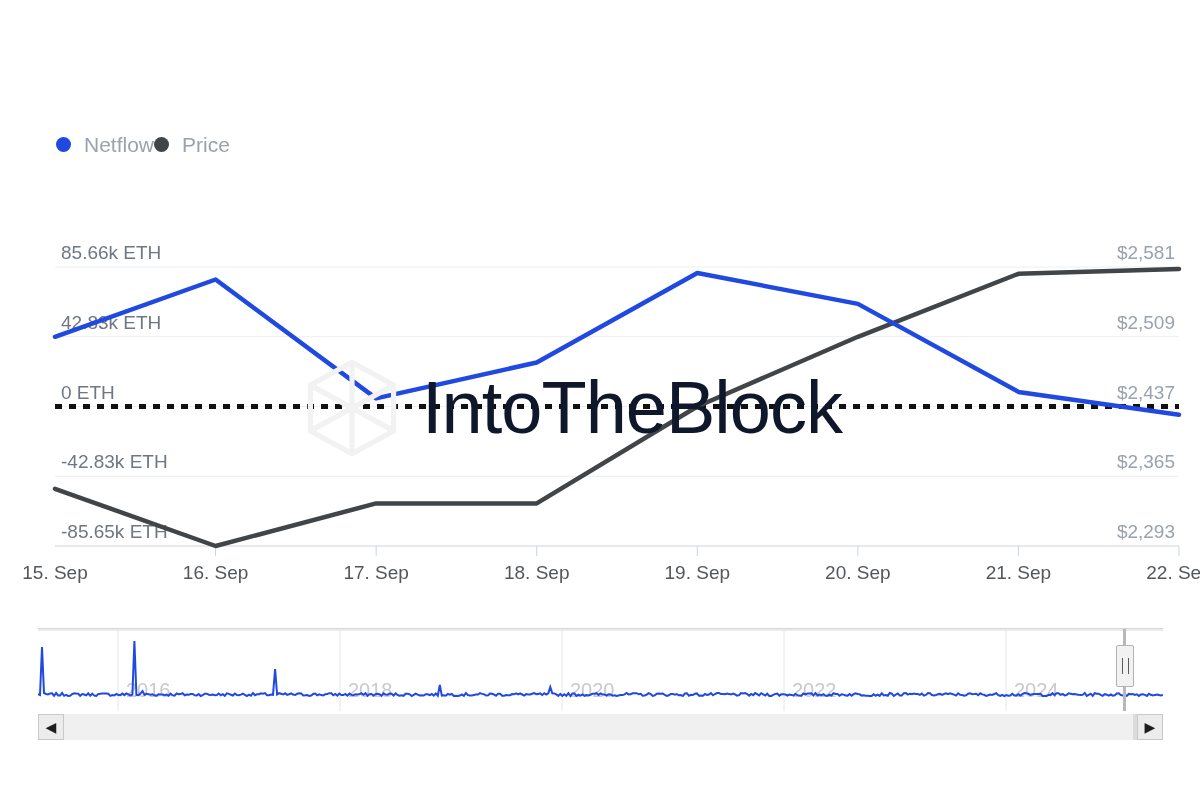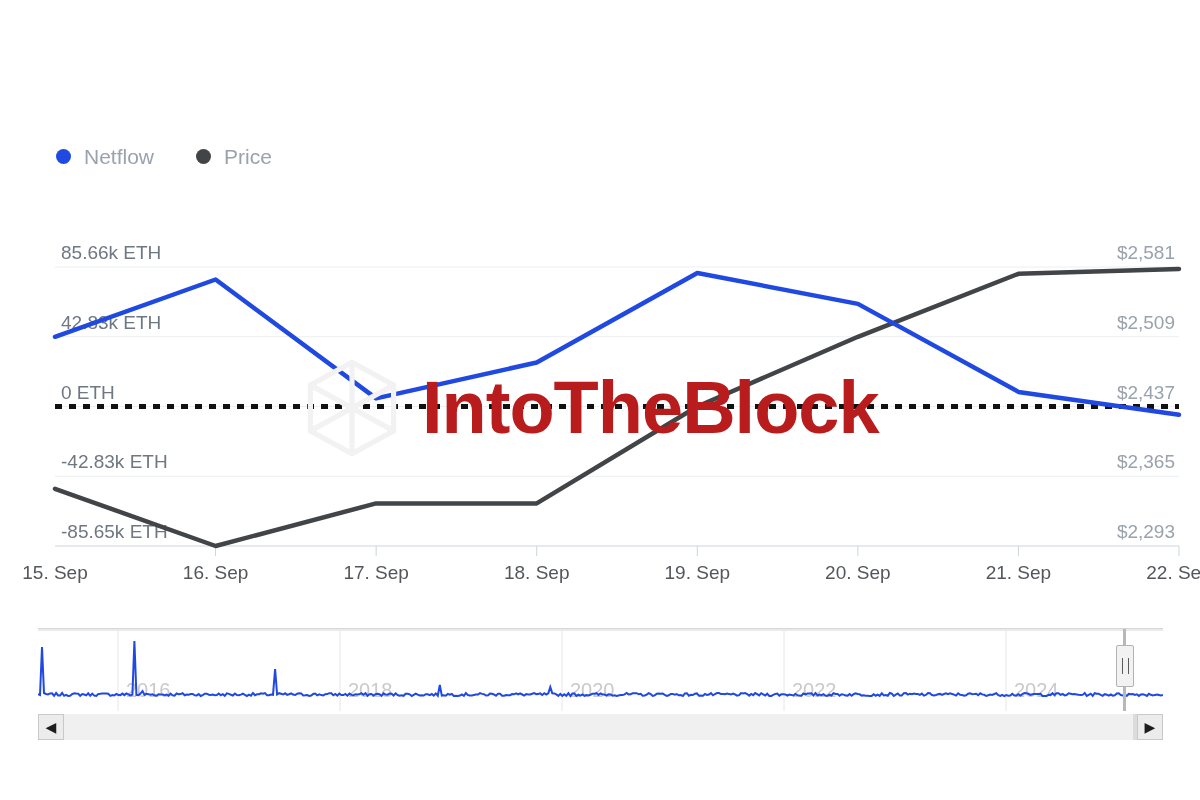--- a/index.html
+++ b/index.html
@@ -24,21 +24,21 @@
     font-family: "Liberation Sans", sans-serif;
     cursor: pointer; white-space: nowrap;
   }
   .range-btn.active {
     background: transparent; color: #1a1a1a; font-weight: 700;
   }
 
   
   .legend {
     position: absolute; left: 56px; top: 134px;
-    display: flex; align-items: center; gap: 42px; margin-top: 12px;
+    display: flex; align-items: center; 
   }
   .legend-item { display: flex; align-items: center; gap: 13px; cursor: pointer; }
   .legend-dot { width: 15px; height: 15px; border-radius: 50%; display: block; }
   .legend-label { font-size: 21px; color: #9aa2ad; line-height: 1; }
 
   
   .plot-wrap { position: absolute; left: 17px; top: 0; width: 1200px; height: 800px; }
   svg.chart { position: absolute; left: 0; top: 0; }
 
   .grid-line { stroke: #eceef0; stroke-width: 1; }
@@ -58,21 +58,21 @@
   .xlabel       { font-size: 19px; fill: #53575c; font-family:"Liberation Sans",sans-serif; text-anchor: middle; }
 
   
   .watermark {
     position: absolute; left: 300px; top: 352px;
     width: 610px; height: 112px;
     display: flex; align-items: center; gap: 18px;
     opacity: 1; pointer-events: none; user-select: none;
   }
   .wm-text {
-    font-size: 74px; font-weight: 700; color: #b91c1c;
+    font-size: 74px; font-weight: 400; color: #0f172a;
     letter-spacing: -1px; line-height: 1;
     font-family: "Liberation Sans", sans-serif;
   }
 
   
   .navigator {
     position: absolute; left: 38px; top: 628px;
     width: 1125px; height: 82px;
     border-top: 1px solid #d6d6d6;
     background: #fff;

